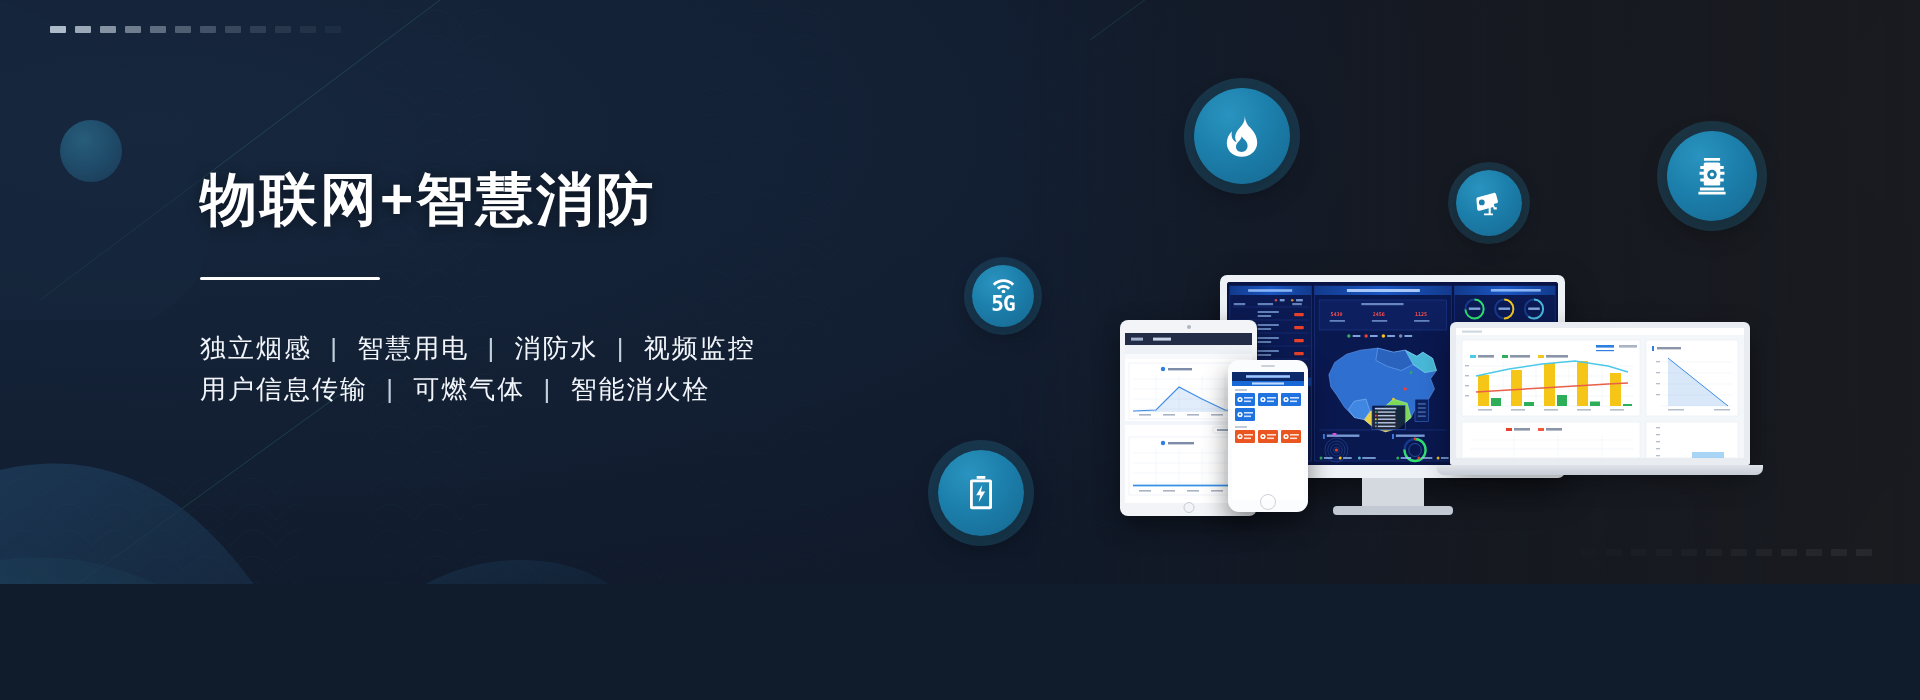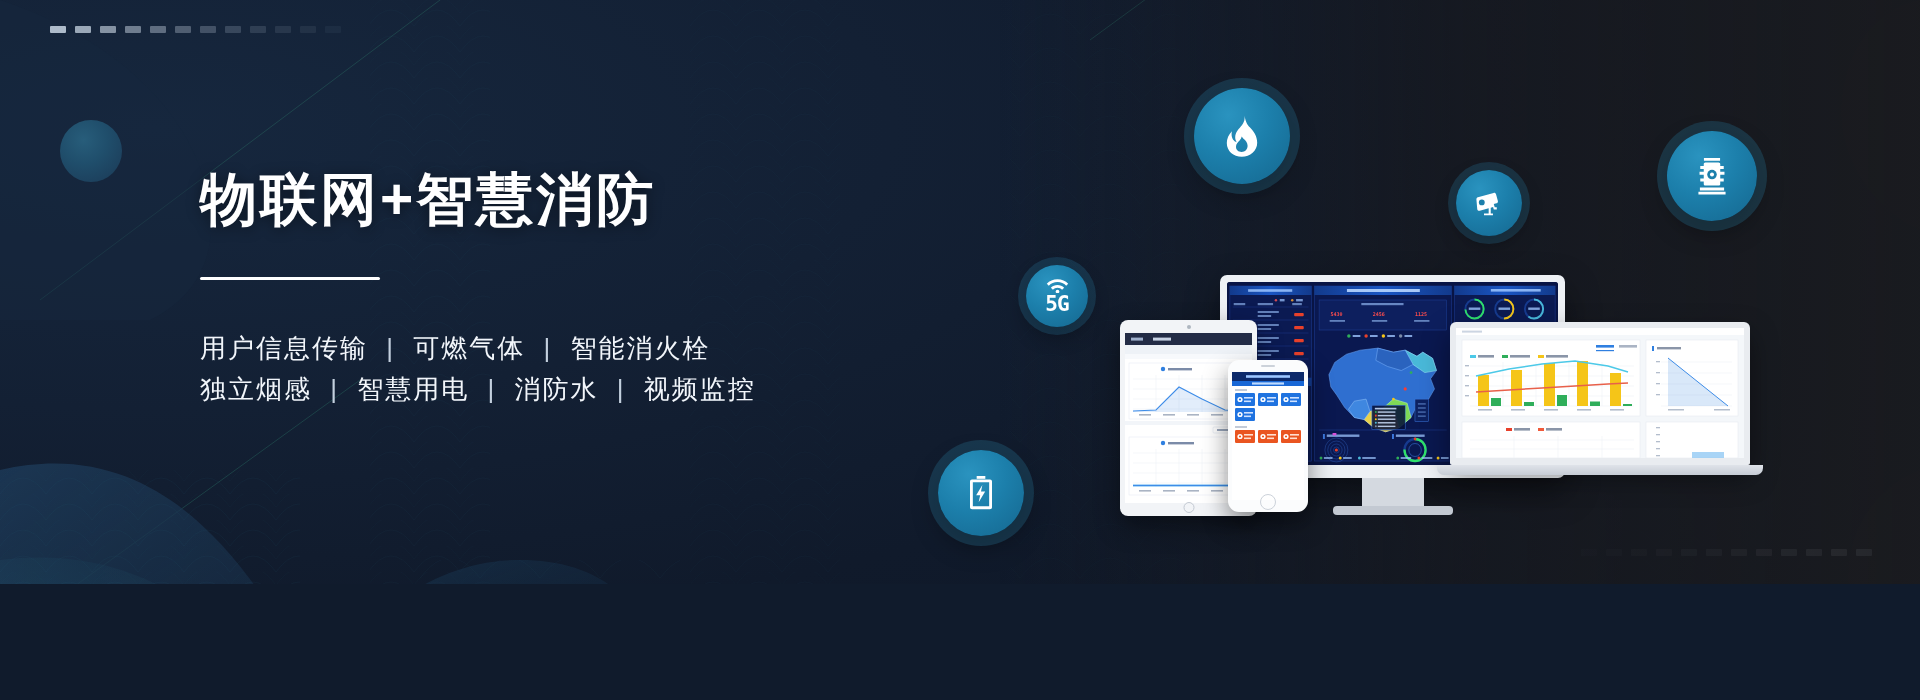--- a/index.html
+++ b/index.html
@@ -211,35 +211,35 @@
     <span class="dash" style="opacity:.64"></span>
     <span class="dash" style="opacity:.78"></span>
     <span class="dash" style="opacity:.90"></span>
   </div>
 
   <div class="copy">
     <div class="headline">物联网+智慧消防</div>
     <div class="rule"></div>
     <div class="features">
       <div class="feat-line">
-        <span>用户信息传输</span>
-        <span class="feat-sep">|</span>
-        <span>可燃气体</span>
-        <span class="feat-sep">|</span>
-        <span>智能消火栓</span>
-      </div>
-      <div class="feat-line">
         <span>独立烟感</span>
         <span class="feat-sep">|</span>
         <span>智慧用电</span>
         <span class="feat-sep">|</span>
         <span>消防水</span>
         <span class="feat-sep">|</span>
         <span>视频监控</span>
       </div>
+      <div class="feat-line">
+        <span>用户信息传输</span>
+        <span class="feat-sep">|</span>
+        <span>可燃气体</span>
+        <span class="feat-sep">|</span>
+        <span>智能消火栓</span>
+      </div>
     </div>
   </div>
 
   <div class="badge" style="left:1194px; top:88px; width:96px; height:96px;">
     <svg viewBox="0 0 24 24" width="48" height="48">
       <path d="M13.2 1.6c.5 2.6-.6 4.3-1.9 5.8-1.3 1.6-2.7 3-2.7 5.4 0 .9.3 1.7.8 2.3-1.6-.5-2.6-2-2.6-4 0-.5.05-1 .15-1.5C5.3 11.3 4.4 13.4 4.4 15.5c0 4 3.3 6.9 7.5 6.9s7.7-3 7.7-7c0-3.5-1.9-6-3.7-7.8-1.1-1.1-2-2.2-2.7-6zm-.6 11.6c1.3 1 2.2 2.2 2.2 3.7 0 1.8-1.3 3.1-3 3.1-1.6 0-2.8-1-2.8-2.6 0-1.4 1-2.2 1.8-3.1.5-.6.9-1.2 1-2 .3.3.6.6.8.9z"></path>
     </svg>
   </div>
 
   <div class="badge" style="left:1456px; top:170px; width:66px; height:66px; box-shadow:0 0 0 8px rgba(40,116,150,.28), 0 8px 20px rgba(0,0,0,.35);">
@@ -250,21 +250,21 @@
   </div>
 
   <div class="badge" style="left:1667px; top:131px; width:90px; height:90px;">
     <svg viewBox="0 0 24 24" width="44" height="44">
       <path d="M7.6 2.2h8.8v1.5H7.6zM8.4 4.6h7.2c.5 0 .9.4.9.9v1.1h1.9v1.6h-1.9v1.5h2.3v1.6h-2.3v2.1h1.9v1.6h-1.9v1.3c0 .5-.4.9-.9.9H8.4c-.5 0-.9-.4-.9-.9v-1.3H5.6v-1.6h1.9v-2.1H5.2v-1.6h2.3V8.2H5.6V6.6h1.9V5.5c0-.5.4-.9.9-.9zM5.4 18.3h13.2v1.6H5.4zM4.6 20.6h14.8v1.5H4.6z"></path>
       <circle cx="12" cy="11.2" r="2.6" fill="#1c7fab"></circle>
       <circle cx="12" cy="11.2" r="1.1" fill="#ffffff"></circle>
     </svg>
   </div>
 
-  <div class="badge" style="left:1026px; top:265px; width:62px; height:62px; box-shadow:0 0 0 8px rgba(40,116,150,.28), 0 8px 20px rgba(0,0,0,.35);">
+  <div class="badge" style="left:972px; top:265px; width:62px; height:62px; box-shadow:0 0 0 8px rgba(40,116,150,.28), 0 8px 20px rgba(0,0,0,.35);">
     <div style="display:flex; flex-direction:column; align-items:center; gap:1px;">
       <svg viewBox="0 0 24 14" width="27" height="15">
         <path d="M12 1.2c4 0 7.5 1.6 10 4.1l-1.9 1.9C18 5.1 15.2 3.8 12 3.8S6 5.1 3.9 7.2L2 5.3C4.5 2.8 8 1.2 12 1.2z"></path>
         <path d="M12 6.6c2.4 0 4.6 1 6.2 2.5l-1.9 1.9c-1.1-1.1-2.6-1.8-4.3-1.8s-3.2.7-4.3 1.8L5.8 9.1C7.4 7.6 9.6 6.6 12 6.6z"></path>
         <circle cx="12" cy="12.6" r="1.7"></circle>
       </svg>
       <span class="b5g">5G</span>
     </div>
   </div>
 

